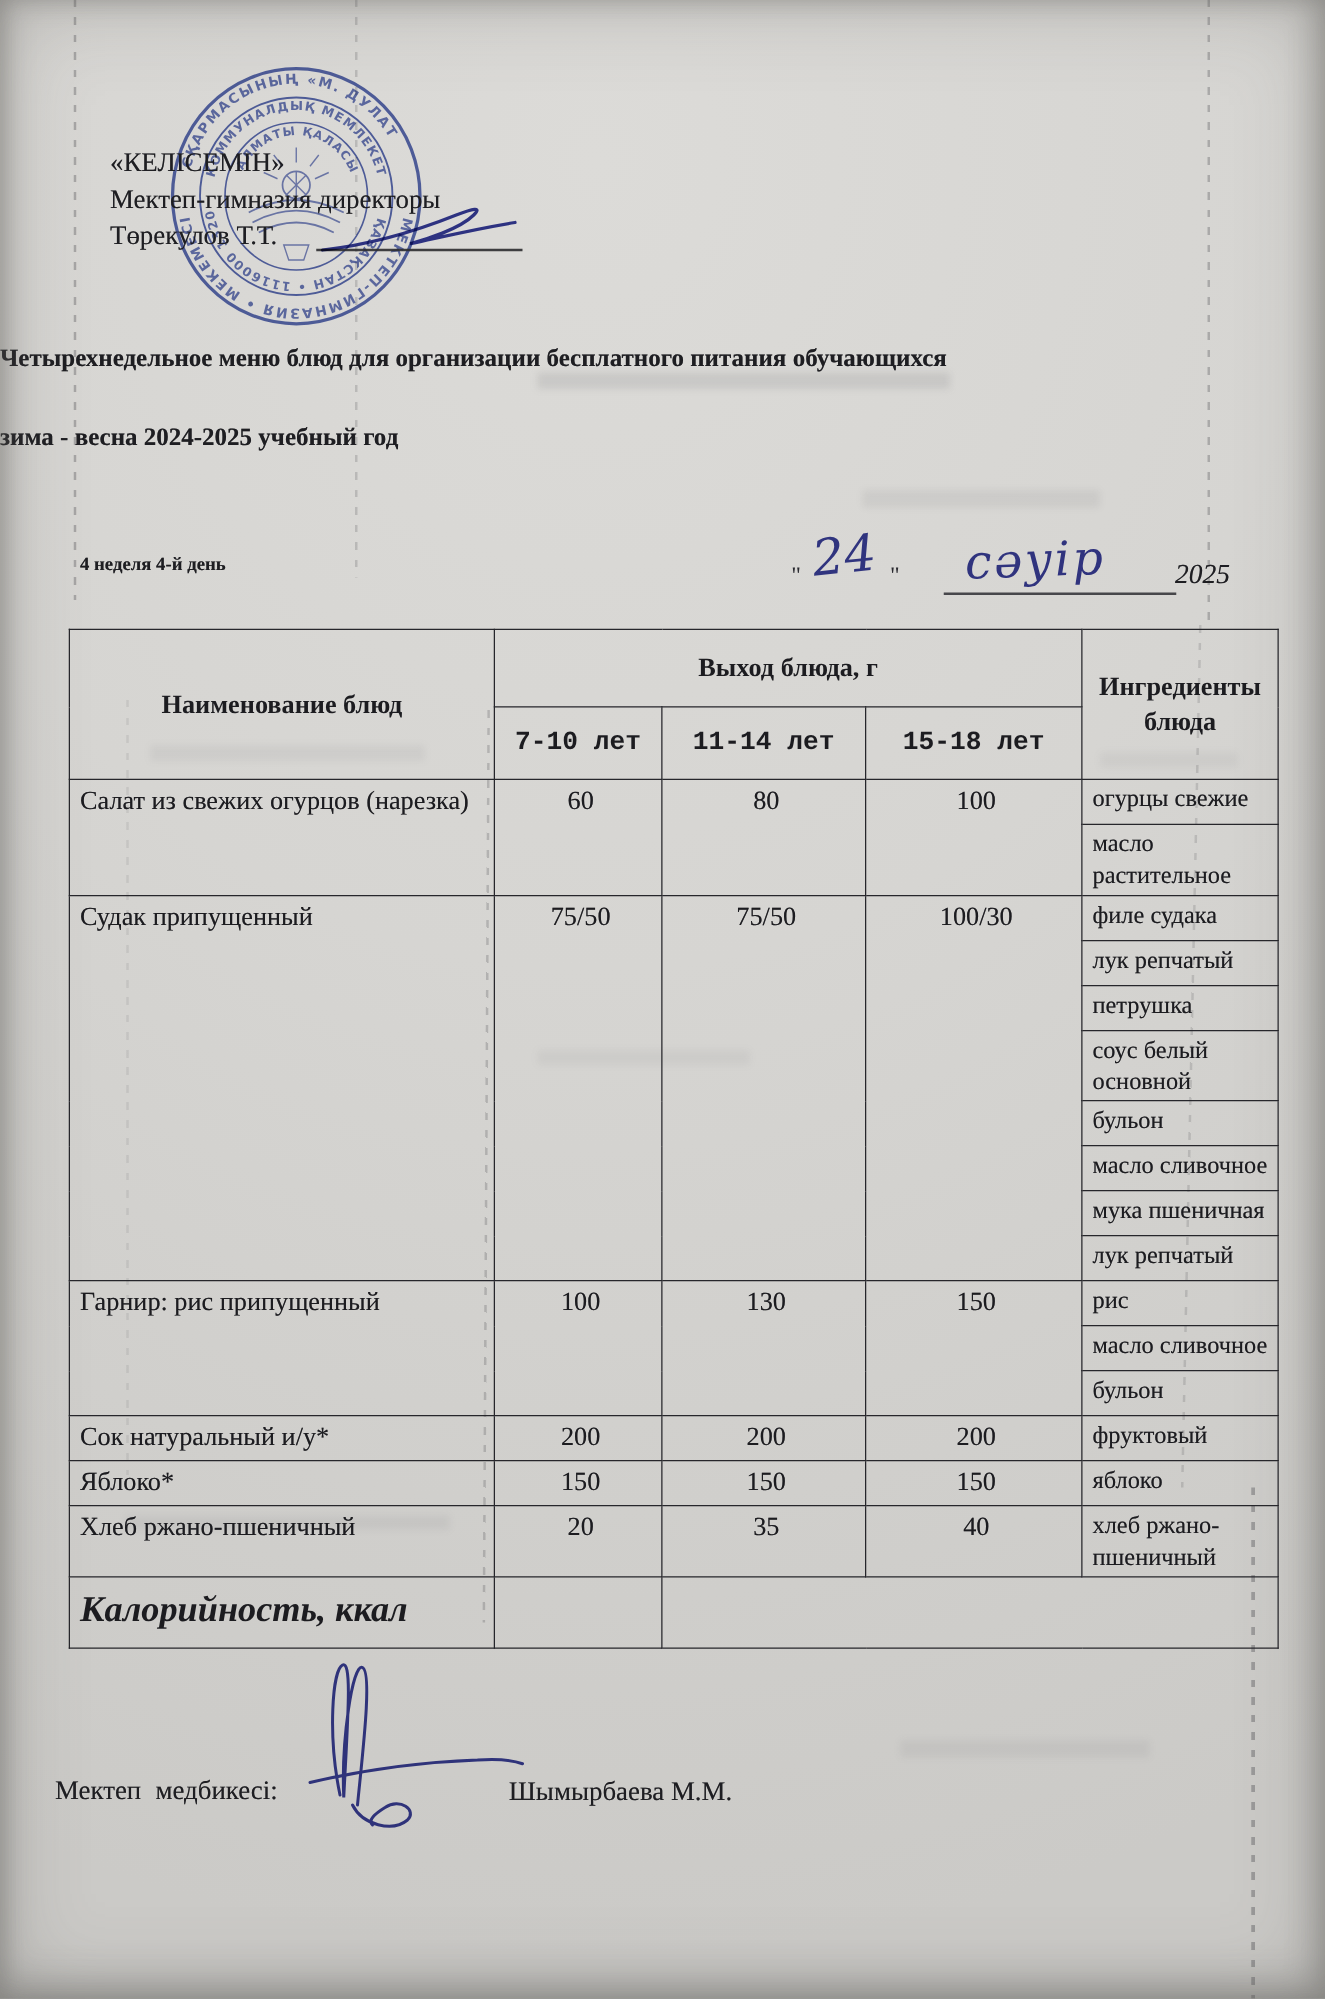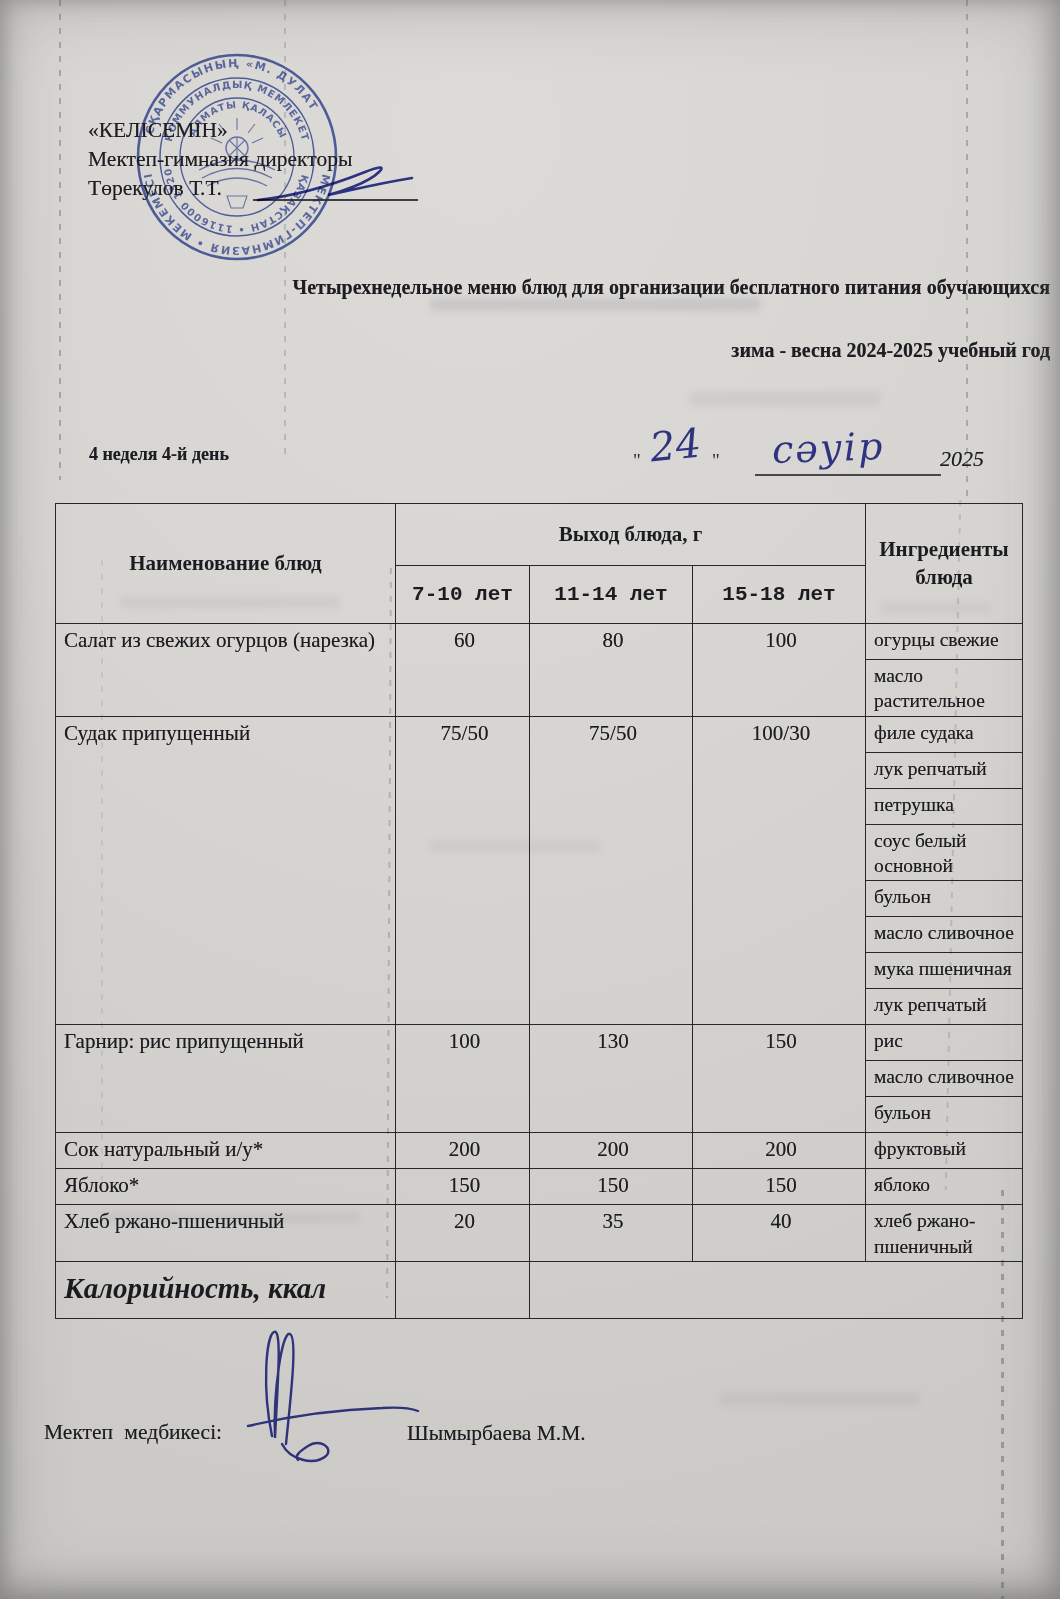--- a/index.html
+++ b/index.html
@@ -22,25 +22,25 @@
   
   .ghost{position:absolute;background:rgba(110,112,118,.16);filter:blur(3px);border-radius:2px;pointer-events:none;}
 
   
   .approval{position:absolute;left:88px;top:116px;font-size:21.5px;line-height:29px;}
 
   
   .stamp{position:absolute;left:123px;top:48px;mix-blend-mode:multiply;opacity:.88;}
 
   
-  .title{position:absolute;left:0;right:10px;top:273px;text-align:right;font-weight:bold;font-size:20px;line-height:28px;}
-  .subtitle{position:absolute;left:0;right:10px;top:339px;text-align:right;font-weight:bold;font-size:20px;}
-
-  
-  .weekday{left:64px;top:444px;font-weight:bold;font-size:18px;margin-left:25px;}
+  .title{position:absolute;left:0;right:10px;top:273px;text-align:left;font-weight:bold;font-size:20px;line-height:28px;}
+  .subtitle{position:absolute;left:0;right:10px;top:339px;text-align:left;font-weight:bold;font-size:20px;}
+
+  
+  .weekday{left:64px;top:444px;font-weight:bold;font-size:15px;}
   .q{font-size:19px;color:#2a2a30;}
   .hand{font-style:italic;color:#383d98;font-family:"DejaVu Serif",serif;mix-blend-mode:multiply;}
   .dateline{position:absolute;left:755px;top:474px;width:186px;height:2px;background:#2e2e33;opacity:.85;}
 
   
   table.menu{position:absolute;left:55px;top:503px;width:967px;border-collapse:collapse;table-layout:fixed;
     font-size:21px;color:#1c1c20;}
   table.menu td{border:1.8px solid #26262b;vertical-align:top;padding:3px 4px 2px 8px;line-height:1.3;}
   table.menu thead td{font-weight:bold;text-align:center;vertical-align:middle;padding:2px;}
   tr.h1{height:62px;} tr.h2{height:58px;font-family:Liberation Mono, monospace;}

